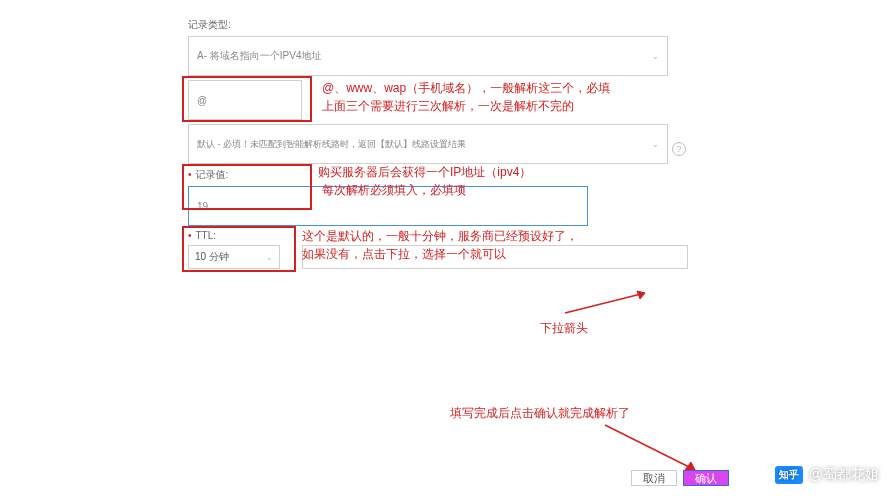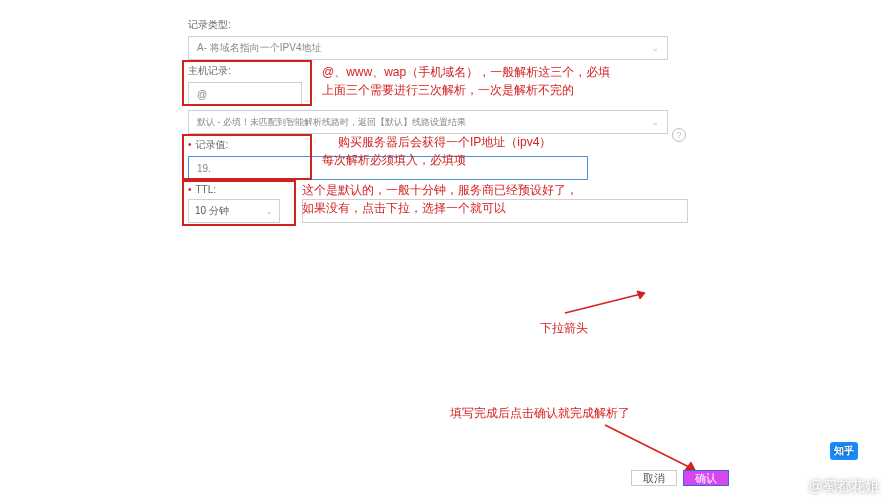--- a/index.html
+++ b/index.html
@@ -19,21 +19,21 @@
     top: 18px;
     width: 500px;
   }
   .field-label {
     font-size: 10px;
     color: #666;
     margin-bottom: 4px;
   }
   .field-input {
     width: 480px;
-    height: 24px;
+    height: 40px;
     border: 1px solid #d0d0d0;
     background: #fff;
     padding: 0 8px;
     font-size: 10px;
     color: #888;
     display: flex;
     align-items: center;
     justify-content: space-between;
   }
   .chev {
@@ -101,26 +101,25 @@
     color:#555;
   }
   .btn.primary {
     background:#d946ef;
     border-color:#2d6cdf;
     color:#fff;
   }
   .watermark {
     position:absolute;
     right:10px;
-    bottom:4px;
-    display:flex;align-items:center;gap:18px;
+    bottom:16px;
+    display:flex;align-items:center;gap:6px;
     color:#fff;
     font-size:14px;
     text-shadow:0 0 4px rgba(0,0,0,.5);
-    flex-direction:column;
   }
   .watermark .zhihu {
     background:#1a8cff;
     color:#fff;
     font-size:10px;
     padding:2px 4px;
     border-radius:3px;
     font-weight:bold;
   }
   .req-dot::before{
@@ -137,21 +136,20 @@
 
   <div class="group">
     <div class="field-label">记录类型:</div>
     <div class="field-input">
       <span>A- 将域名指向一个IPV4地址</span>
       <span class="chev">⌄</span>
     </div>
   </div>
 
   <div class="group" style="position:relative;">
-    <div class="field-label">主机记录:</div>
     <div style="position:relative;">
       <div class="field-input" style="width:114px;">
         <span>@</span>
       </div>
 
     </div>
     <div class="redbox" style="left:-6px;top:-4px;width:130px;height:46px;"></div>
     <div class="annot" style="left:134px;top:0px;">@、www、wap（手机域名），一般解析这三个，必填</div>
     <div class="annot" style="left:134px;top:18px;">上面三个需要进行三次解析，一次是解析不完的</div>
   </div>
@@ -163,21 +161,21 @@
     </div>
     <span class="help-icon" style="right:2px;top:18px;">?</span>
   </div>
 
   <div class="group" style="position:relative;">
     <div class="field-label req-dot">记录值:</div>
     <div class="field-input blue-border" style="width:400px;align-items:center;">
       <span>19.</span>
     </div>
     <div class="redbox" style="left:-6px;top:-4px;width:130px;height:46px;"></div>
-    <div class="annot" style="left:150px;top:-4px;">购买服务器后会获得一个IP地址（ipv4）</div>
+    <div class="annot" style="left:130px;top:-4px;">购买服务器后会获得一个IP地址（ipv4）</div>
     <div class="annot" style="left:134px;top:14px;">每次解析必须填入，必填项</div>
   </div>
 
   <div class="group" style="position:relative;">
     <div class="field-label req-dot">TTL:</div>
     <div class="ttl-row">
       <div class="ttl-sel">
         <span>10 分钟</span>
         <span class="chev">⌄</span>
       </div>

